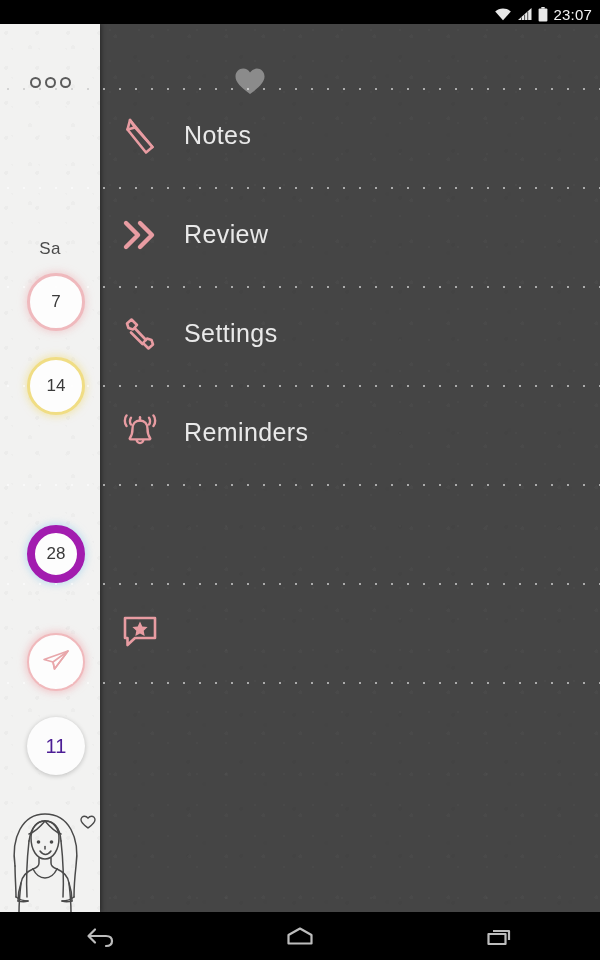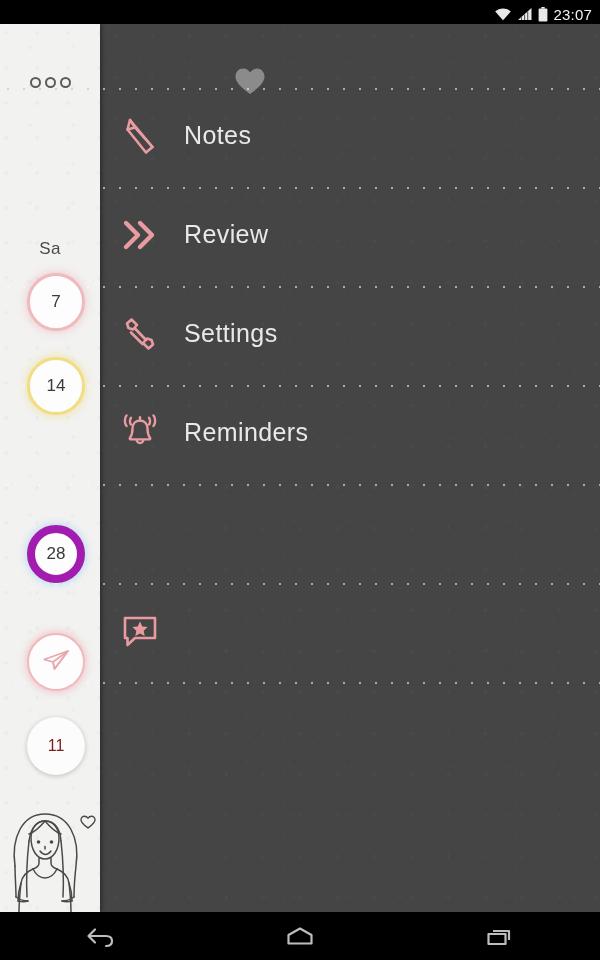--- a/index.html
+++ b/index.html
@@ -94,21 +94,21 @@
   #send-circle {
     position:absolute; left:27px; top:609px; width:58px; height:58px; border-radius:50%;
     background:#fdfdfd; display:flex; align-items:center; justify-content:center;
     cursor:pointer;
     border:2.5px solid #f0b9bc;
     box-shadow:0 0 7px 2px rgba(240,170,175,.55);
   }
   #muted-circle {
     position:absolute; left:27px; top:693px; width:58px; height:58px; border-radius:50%;
     background:#fcfcfc; display:flex; align-items:center; justify-content:center;
-    font-size:16px; color:#7f1d1d; cursor:pointer;
+    font-size:20px; color:#4c1d95; cursor:pointer;
     box-shadow:0 1px 5px rgba(0,0,0,.22);
   }
 
   #avatar {
     position:absolute; left:2px; bottom:0px; width:98px; height:118px;
     overflow:hidden;
   }
 
   
   #main {

